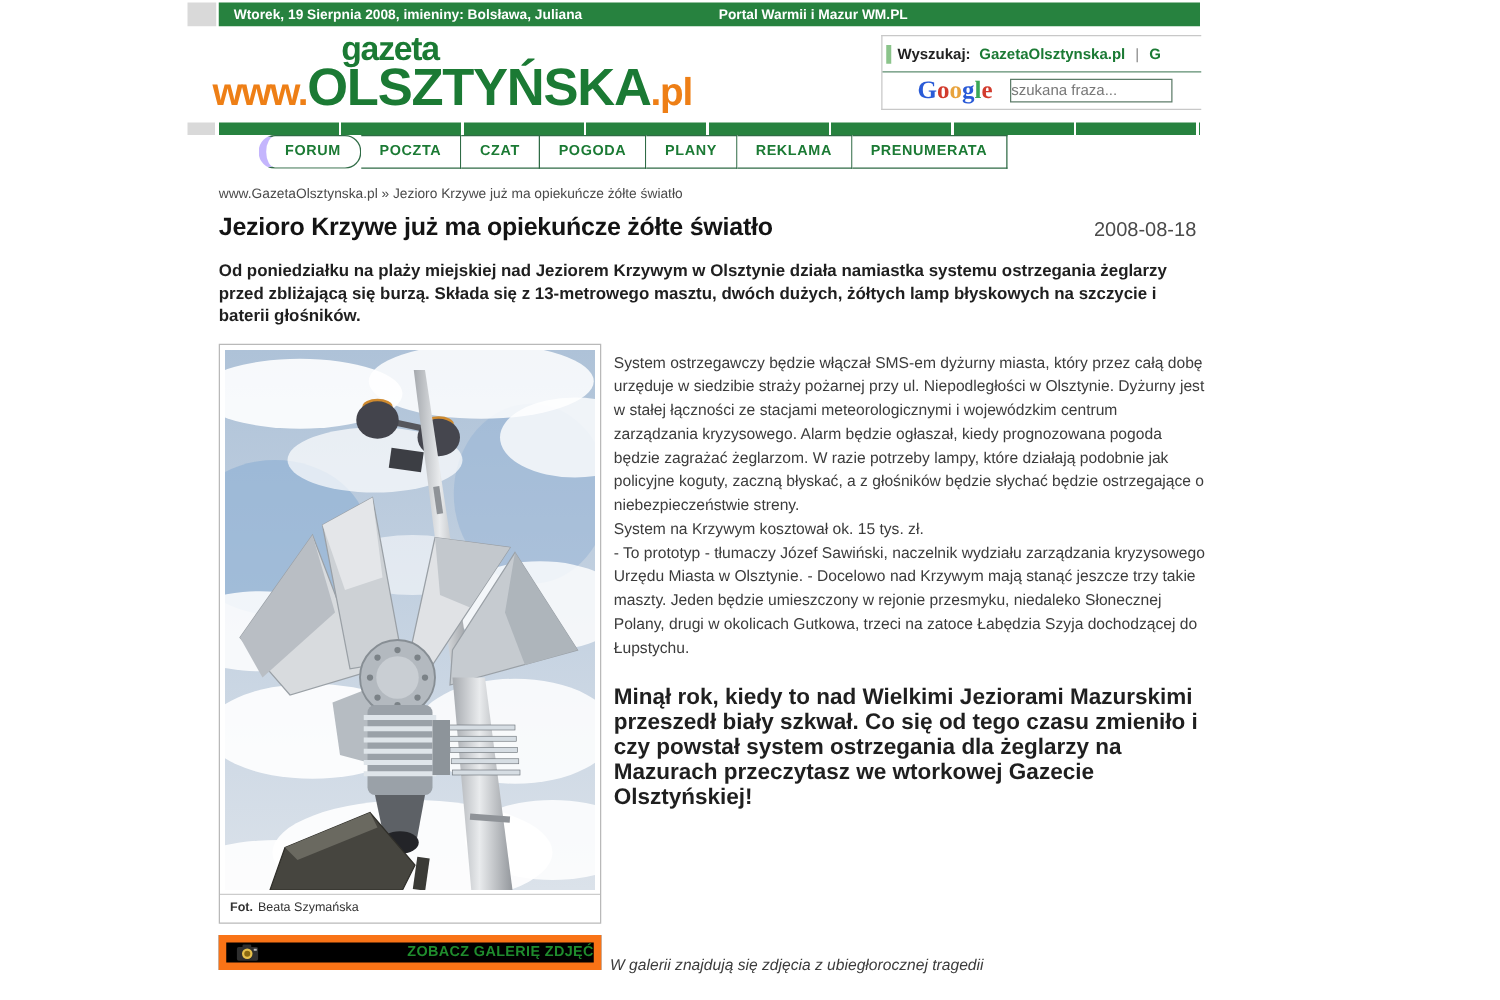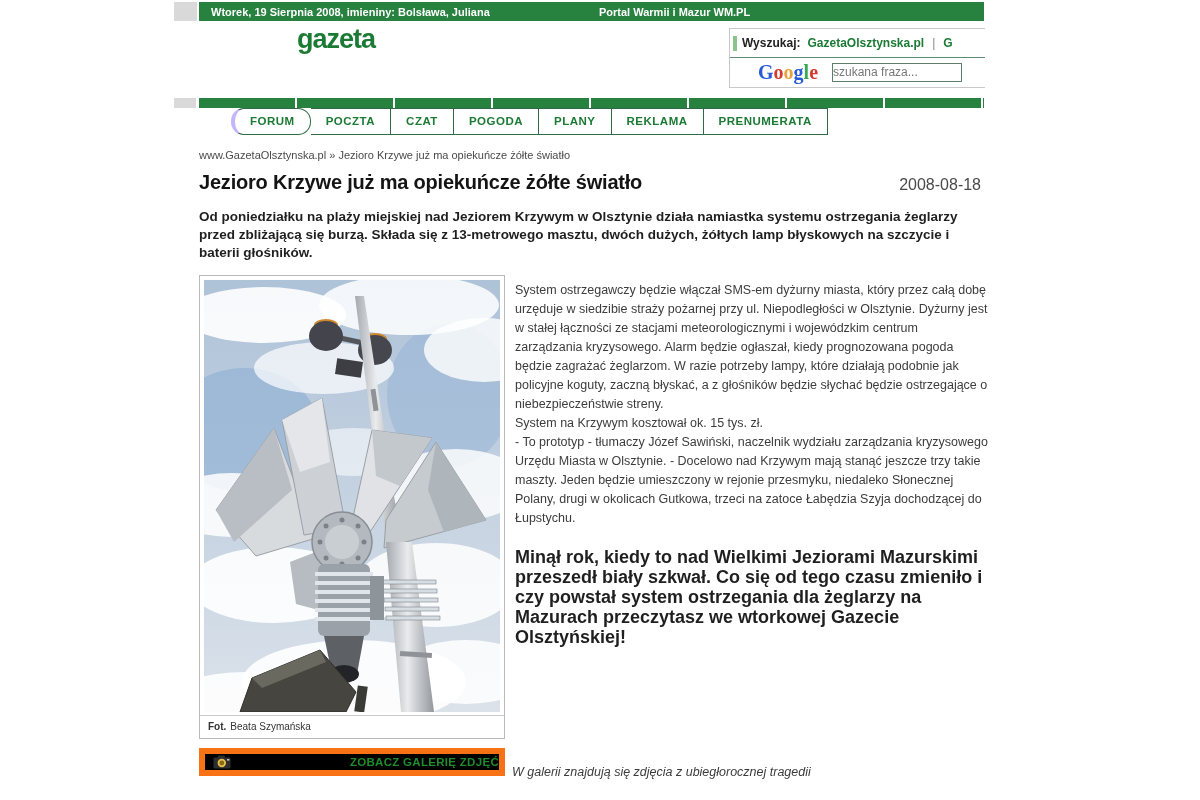--- a/index.html
+++ b/index.html
@@ -1,18 +1,18 @@
 <!DOCTYPE html>
 <html><head>
 <meta charset="utf-8">
 <style>
   * { margin:0; padding:0; box-sizing:border-box; }
   html,body { background:#fff; }
   body { font-family:"Liberation Sans", sans-serif; }
-  .canvas { position:relative; width:996px; height:800px; background:#fff; overflow:hidden;margin-left:24px; }
+  .canvas { position:relative; width:996px; height:800px; background:#fff; overflow:hidden; }
   .page { position:absolute; left:150px; top:0; width:810px; height:800px; }
 
   
   .corner-gray { position:absolute; left:0; top:2px; width:23px; height:19px; background:#d9d9d9; }
   .topbar { position:absolute; left:25px; top:2px; width:785px; height:19px; background:#27823f;
             color:#fff; font-size:11px; font-weight:bold; display:flex; align-items:center; }
   .topbar .t-date { margin-left:12px; }
   .topbar .t-portal { position:absolute; left:400px; cursor:pointer; }
 
   
@@ -39,21 +39,21 @@
   .sb-input { margin-left:14px; width:130px; height:19px; border:1px solid #5e7d6a;
               font-size:12px; color:#777; padding:0 0; font-family:"Liberation Sans", sans-serif; }
 
   
   .navbar-gray { position:absolute; left:0; top:98px; width:22px; height:10px; background:#d9d9d9; }
   .navbar { position:absolute; left:25px; top:98px; width:785px; height:10px;
             background:repeating-linear-gradient(90deg, #27823f 0px, #27823f 96px, #ffffff 96px, #ffffff 98px); }
   .menu { position:absolute; left:57px; top:108px; display:flex; list-style:none; }
   .menu li { border:1px solid #2f6b45; border-left:none; background:#fff; padding:6px 15px 7px 15px;
              font-size:11.5px; font-weight:bold; color:#1b7a34; letter-spacing:.5px; cursor:pointer; }
-  .menu li:first-child { border-left:4px solid #c4b5fd;border-radius:13px; }
+  .menu li:first-child { border-left:6px solid #c4b5fd;border-radius:13px; }
 
   
   .breadcrumb { position:absolute; left:25px; top:149px; font-size:11px; color:#4a4a4a; }
   .breadcrumb .bc-site { cursor:pointer; }
   .title-row { position:absolute; left:25px; top:171px; width:782px; }
   .title-row h1 { font-size:20px; font-weight:bold; color:#141414; display:inline-block; letter-spacing:-0.2px; }
   .title-row .a-date { position:absolute; right:0; top:5px; font-size:16px; color:#4a4a4a; }
 
   
   .lead { position:absolute; left:25px; top:208px; width:784px; font-size:13.5px; font-weight:bold;
@@ -85,20 +85,21 @@
   <div class="page">
 
     <div class="corner-gray"></div>
     <div class="topbar">
       <span class="t-date">Wtorek, 19 Sierpnia 2008, imieniny: Bolsława, Juliana</span>
       <span class="t-portal">Portal Warmii i Mazur WM.PL</span>
     </div>
 
     <div class="logo">
       <div class="logo-top">gazeta</div>
+      <div class="logo-main"><span class="lg-www">www.</span><span class="lg-name">OLSZTYŃSKA</span><span class="lg-tld">.pl</span></div>
     </div>
 
     <div class="searchbox">
       <div class="sb-row1">
         <span class="sb-accent"></span>
         <span class="sb-label">Wyszukaj:</span>
         <span class="sb-site">GazetaOlsztynska.pl</span>
         <span class="sb-sep">|</span>
         <span class="sb-site2">G</span>
       </div>

